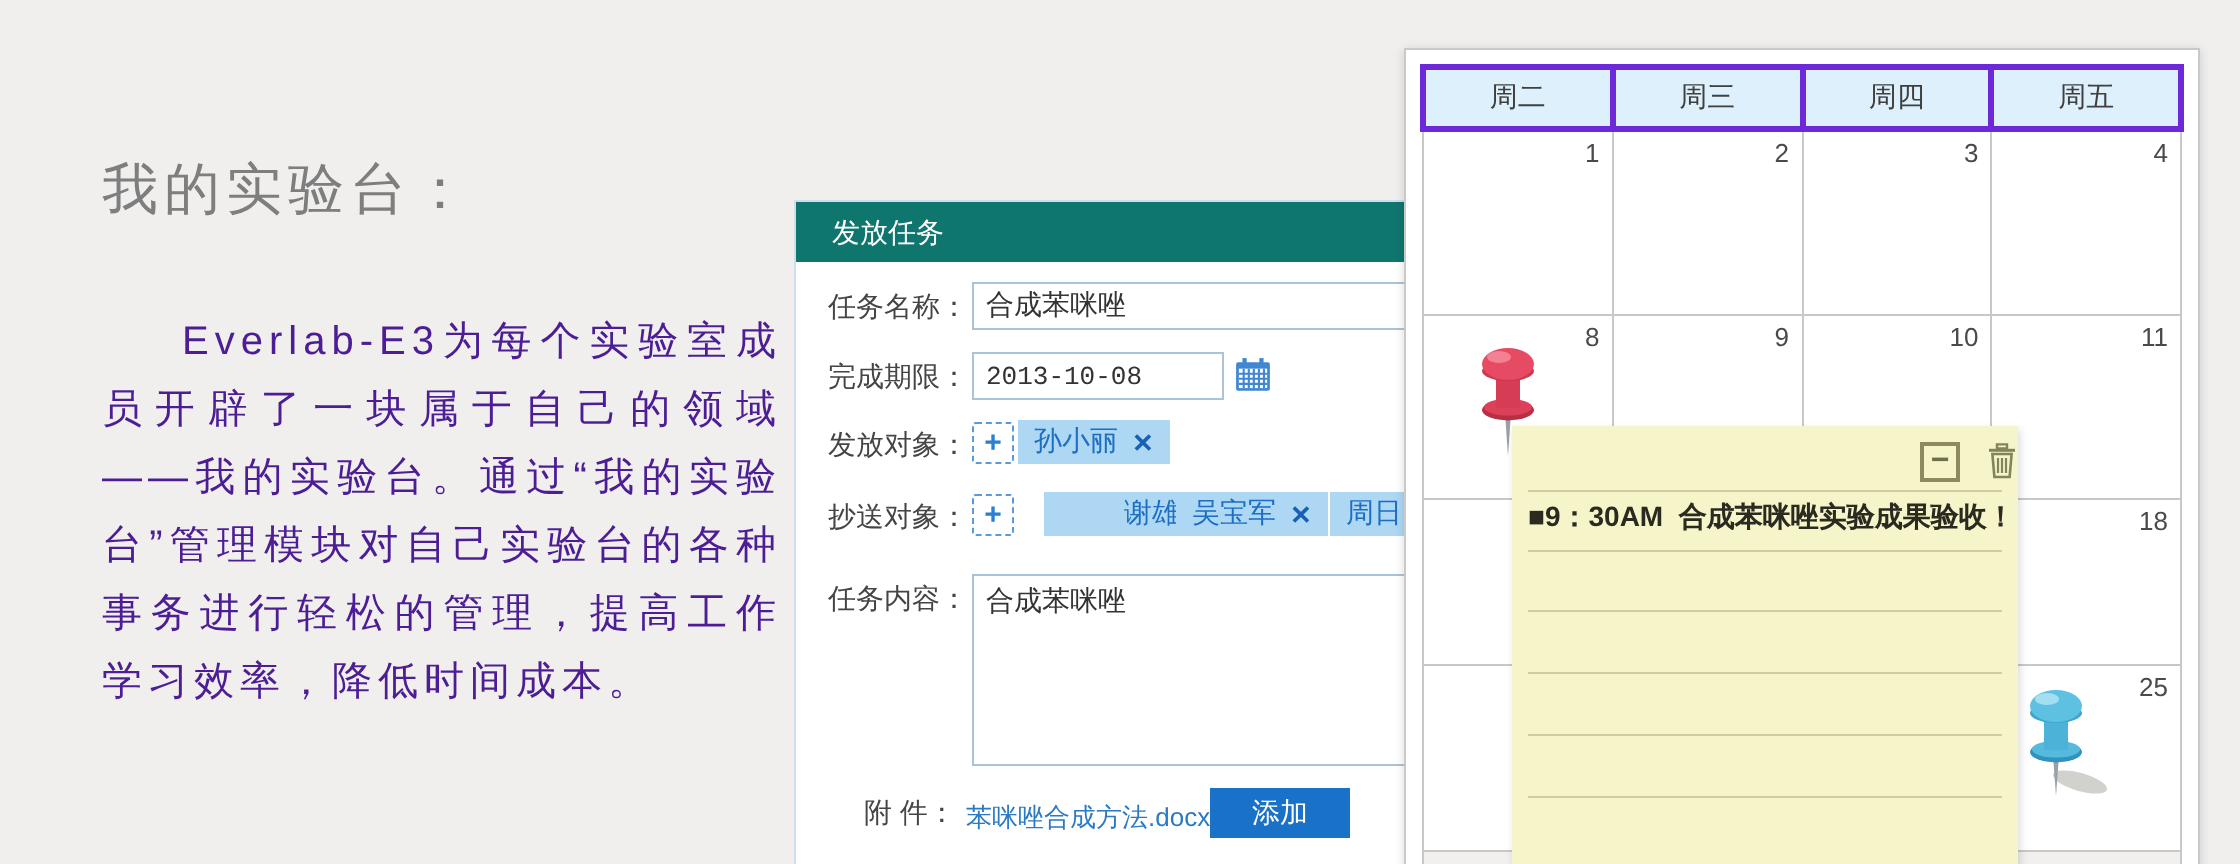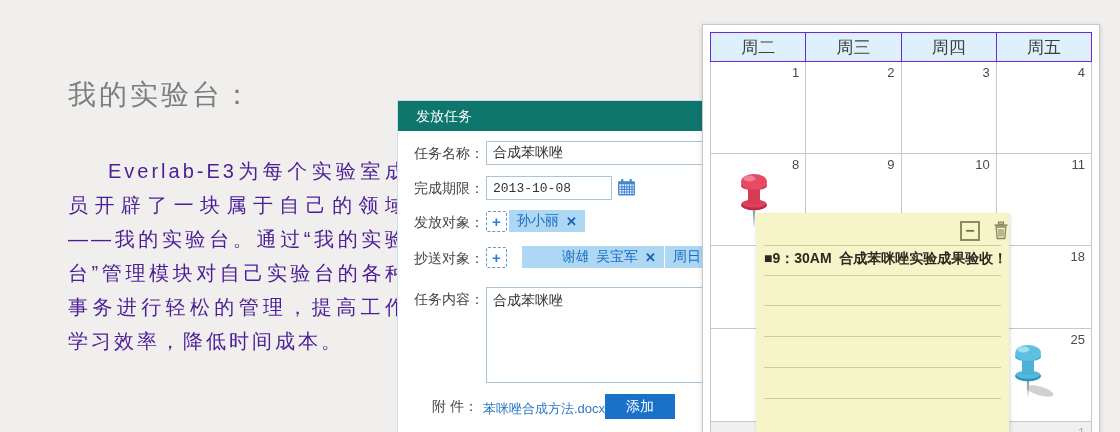--- a/index.html
+++ b/index.html
@@ -1,20 +1,20 @@
 <!DOCTYPE html>
 <html><head>
 <meta charset="utf-8">
 <style>
   html,body{margin:0;padding:0;background:#f0efee;}
   .stage{position:relative;width:1120px;height:432px;overflow:hidden;background:#f0efee;
          font-family:"Liberation Sans",sans-serif;}
 
   
-  .intro{position:absolute;left:68px;top:76px;width:340px;}
+  .intro{position:absolute;left:51px;top:76px;width:340px;}
   .intro h1{margin:0;font-size:28px;font-weight:normal;color:#7e7e7e;letter-spacing:3px;}
   .intro p{margin:40px 0 0 0;font-size:20px;color:#4c1d95;line-height:34px;
            letter-spacing:3px;text-indent:2em;text-align:justify;}
 
   
   .dialog{position:absolute;left:397px;top:100px;width:340px;height:360px;background:#fff;
           border:1px solid #cfdeec;z-index:1;}
   .dialog-header{height:30px;line-height:30px;background:#0f766e;color:#fff;font-size:14px;
                  padding-left:18px;}
   .row{position:absolute;left:0;width:100%;}
@@ -36,21 +36,21 @@
   .attach-label{left:34px !important;}
   .attach-link{position:absolute;left:85px;top:6px;font-size:13px;color:#2b7ac6;
                text-decoration:none;cursor:pointer;}
   .add-btn{position:absolute;left:207px;top:0;width:70px;height:25px;background:#1a72c8;color:#fff;
            border:none;font-size:14px;cursor:pointer;font-family:"Liberation Sans",sans-serif;}
 
   
   .calendar{position:absolute;left:702px;top:24px;width:382px;height:430px;background:#fff;
             border:1px solid #c9c9c9;padding:7px;z-index:2;box-shadow:0 1px 5px rgba(0,0,0,.15);}
   .calendar table{border-collapse:collapse;width:382px;table-layout:fixed;}
-  .calendar th{height:26px;background:#def0fb;border:1px solid #6d28d9;font-size:17px;
+  .calendar th{height:26px;background:#def0fb;border:3px solid #6d28d9;font-size:14px;
                font-weight:normal;color:#3f3f3f;}
   .calendar td{border:1px solid #c8c8c8;vertical-align:top;text-align:right;
                padding:3px 6px 0 0;font-size:13px;color:#4a4a4a;background:#fff;}
   tr.r0 td,tr.r1 td{height:88px;}
   tr.r2 td{height:79px;}
   tr.r3 td{height:89px;}
   tr.r4 td{height:56px;background:#f1f0ee;color:#b2b2b2;}
 
   
   .note{position:absolute;left:756px;top:213px;width:253px;height:226px;background:#f6f4c9;

